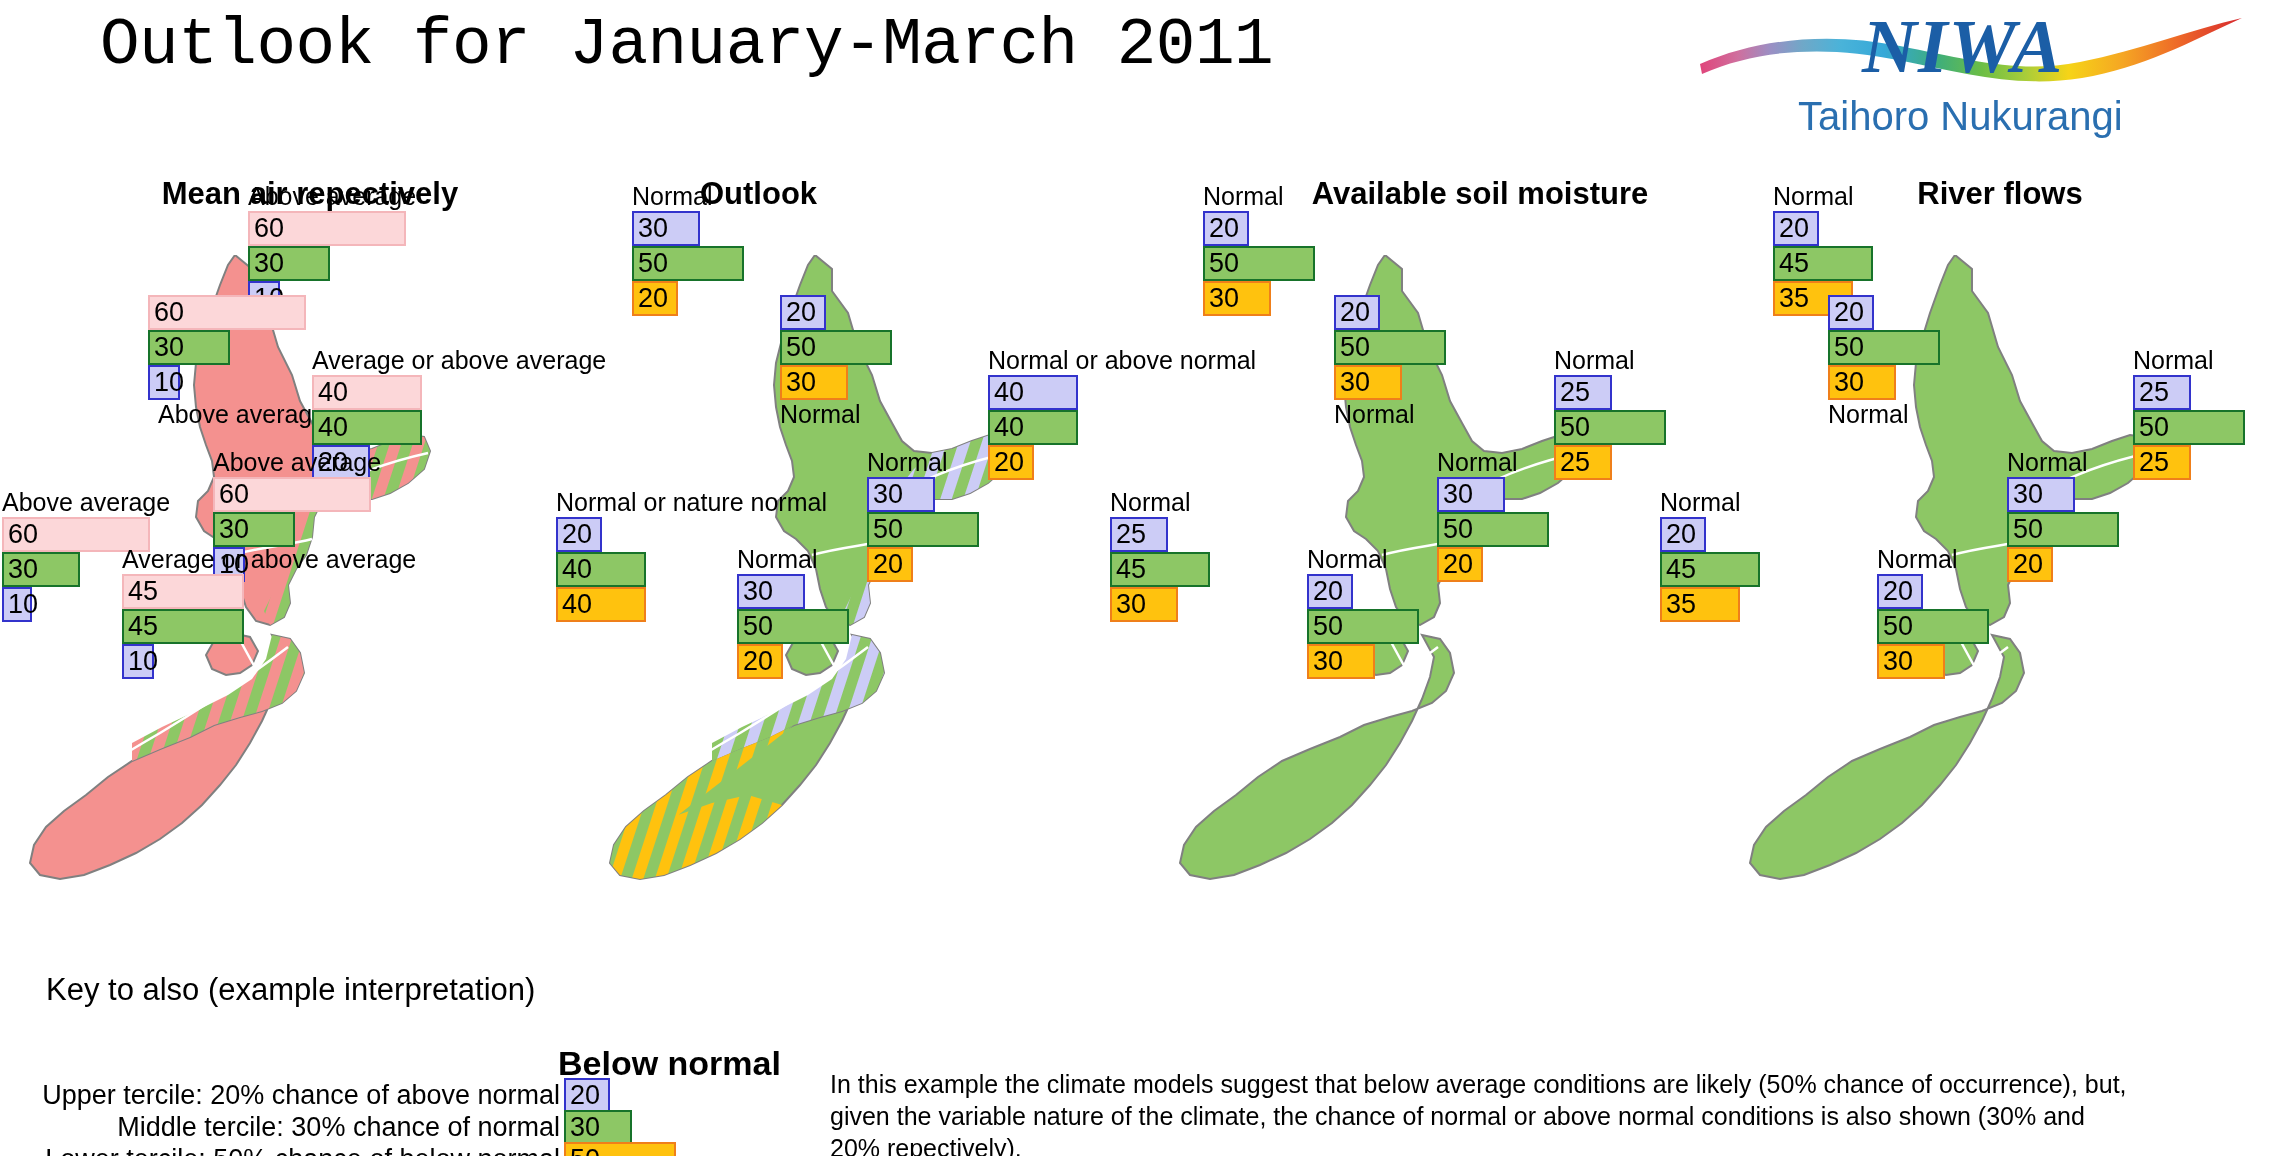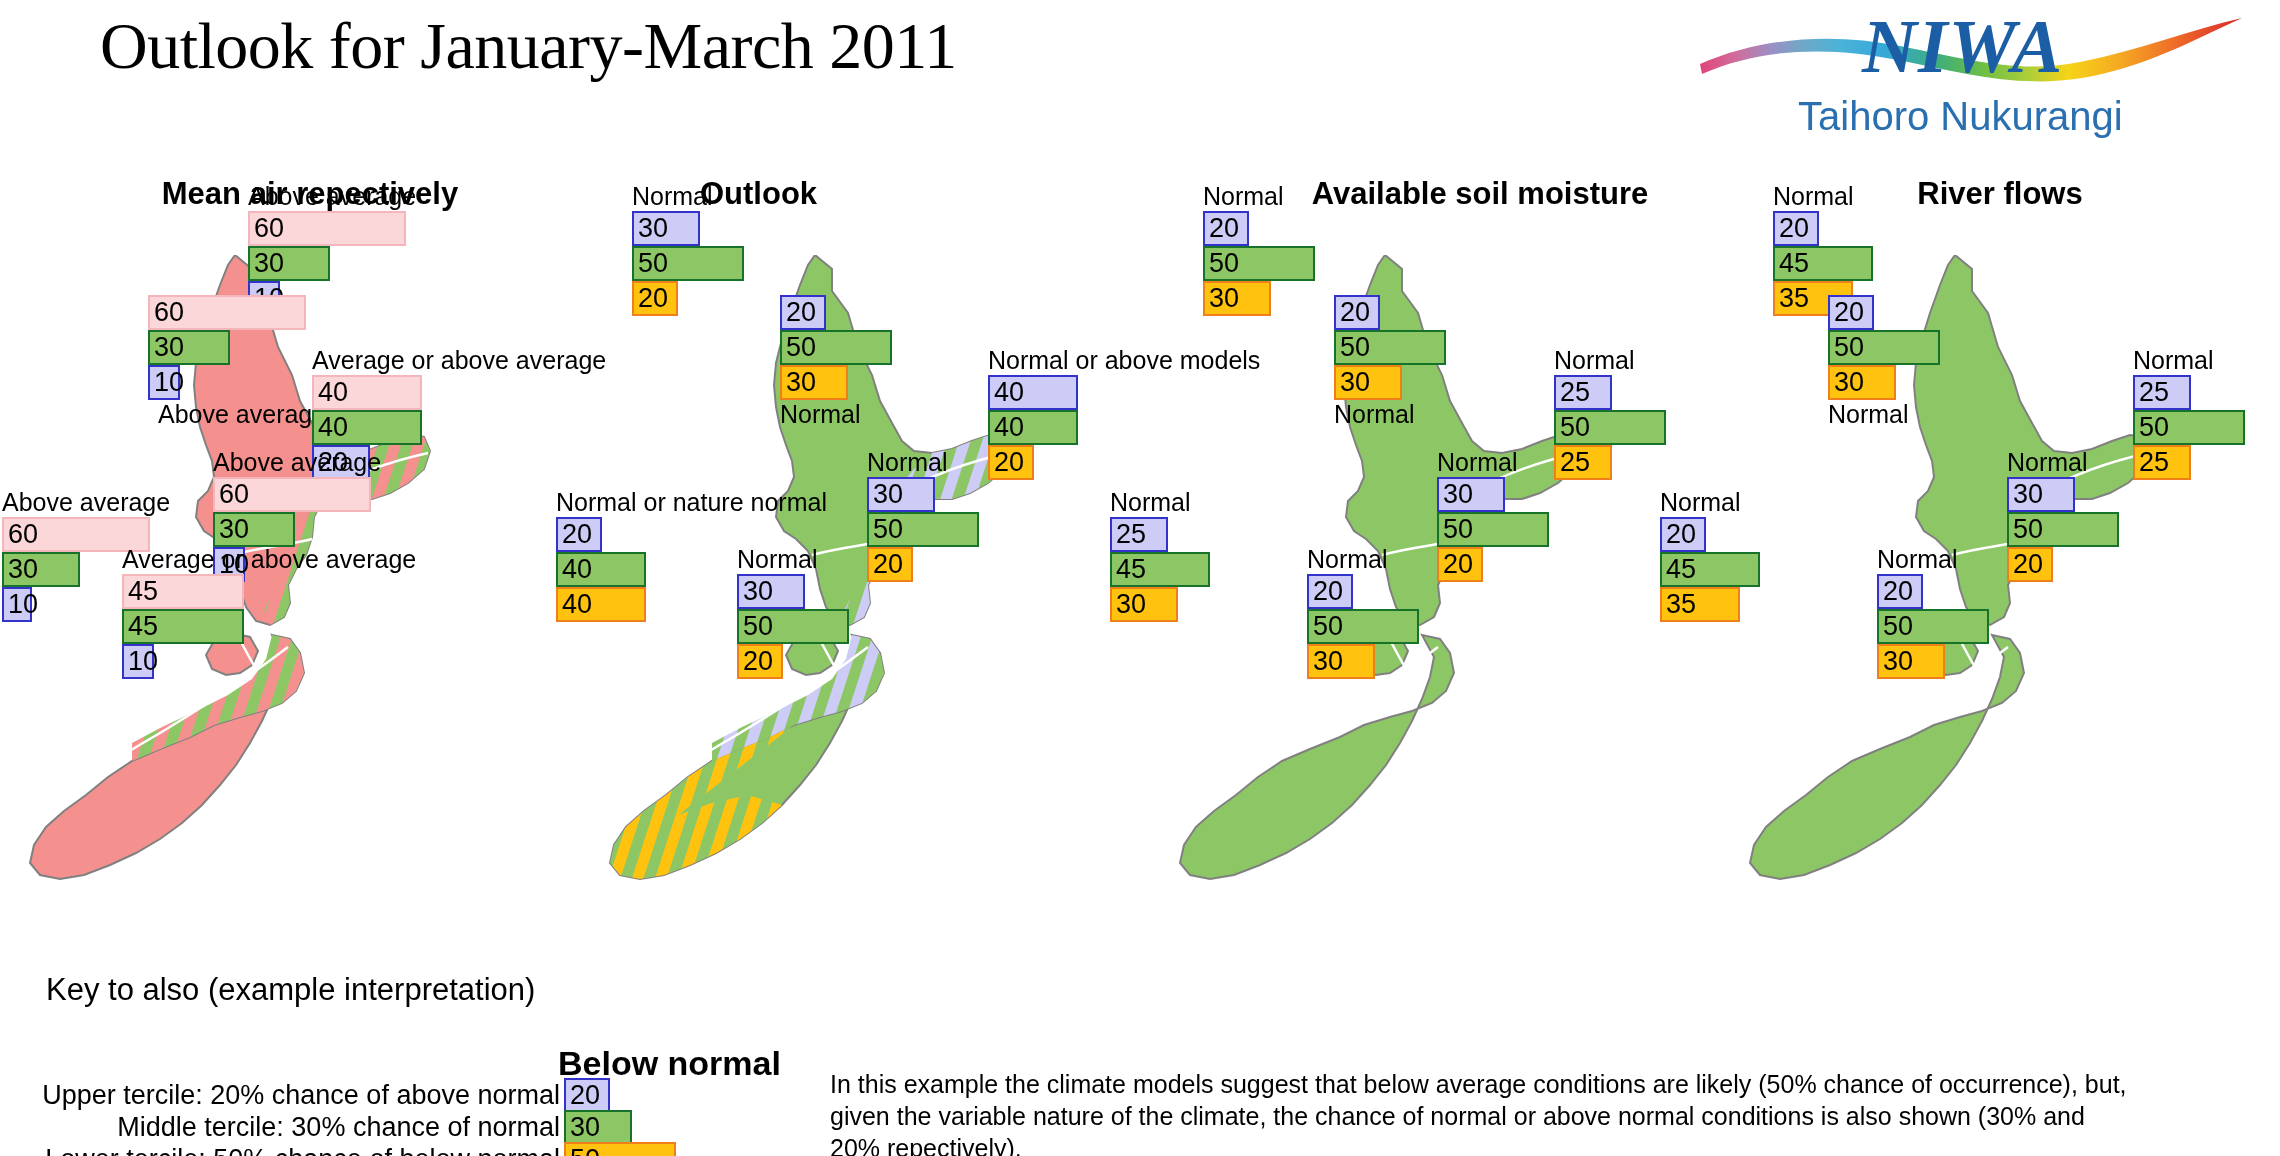--- a/index.html
+++ b/index.html
@@ -6,21 +6,21 @@
   body{
     width:2280px;height:1156px;position:relative;overflow:hidden;
     font-family:"Liberation Sans", sans-serif;color:#000;
   }
   .page{position:absolute;left:0;top:0;width:2280px;height:1156px;}
 
   
   #main-title{
     position:absolute;left:100px;top:8px;
     font-size:66px;font-weight:400;letter-spacing:-0.5px;
-    font-family:Liberation Serif, serif;white-space:nowrap;
+    font-family:Liberation Mono, monospace;white-space:nowrap;
   }
   #niwa-logo{position:absolute;left:1690px;top:2px;width:560px;height:140px;}
   #niwa-logo svg{display:block;}
 
   
   .col-title{
     position:absolute;top:176px;font-size:31px;font-weight:bold;
     white-space:nowrap;text-align:center;
   }
 
@@ -296,21 +296,21 @@
     <div class="bar middle" style="width:112px;">
         <span>50</span>
       </div>
     <div class="bar lower-orange" style="width:68px;">
         <span>30</span>
       </div>
     <div class="cl-label">Normal</div>
   </div>
 
   <div class="cluster" style="left:988px;top:346px;">
-    <div class="cl-label">Normal or above models</div>
+    <div class="cl-label">Normal or above normal</div>
     <div class="bar upper" style="width:90px;">
         <span>40</span>
       </div>
     <div class="bar middle" style="width:90px;">
         <span>40</span>
       </div>
     <div class="bar lower-orange" style="width:46px;">
         <span>20</span>
       </div>
   </div>

